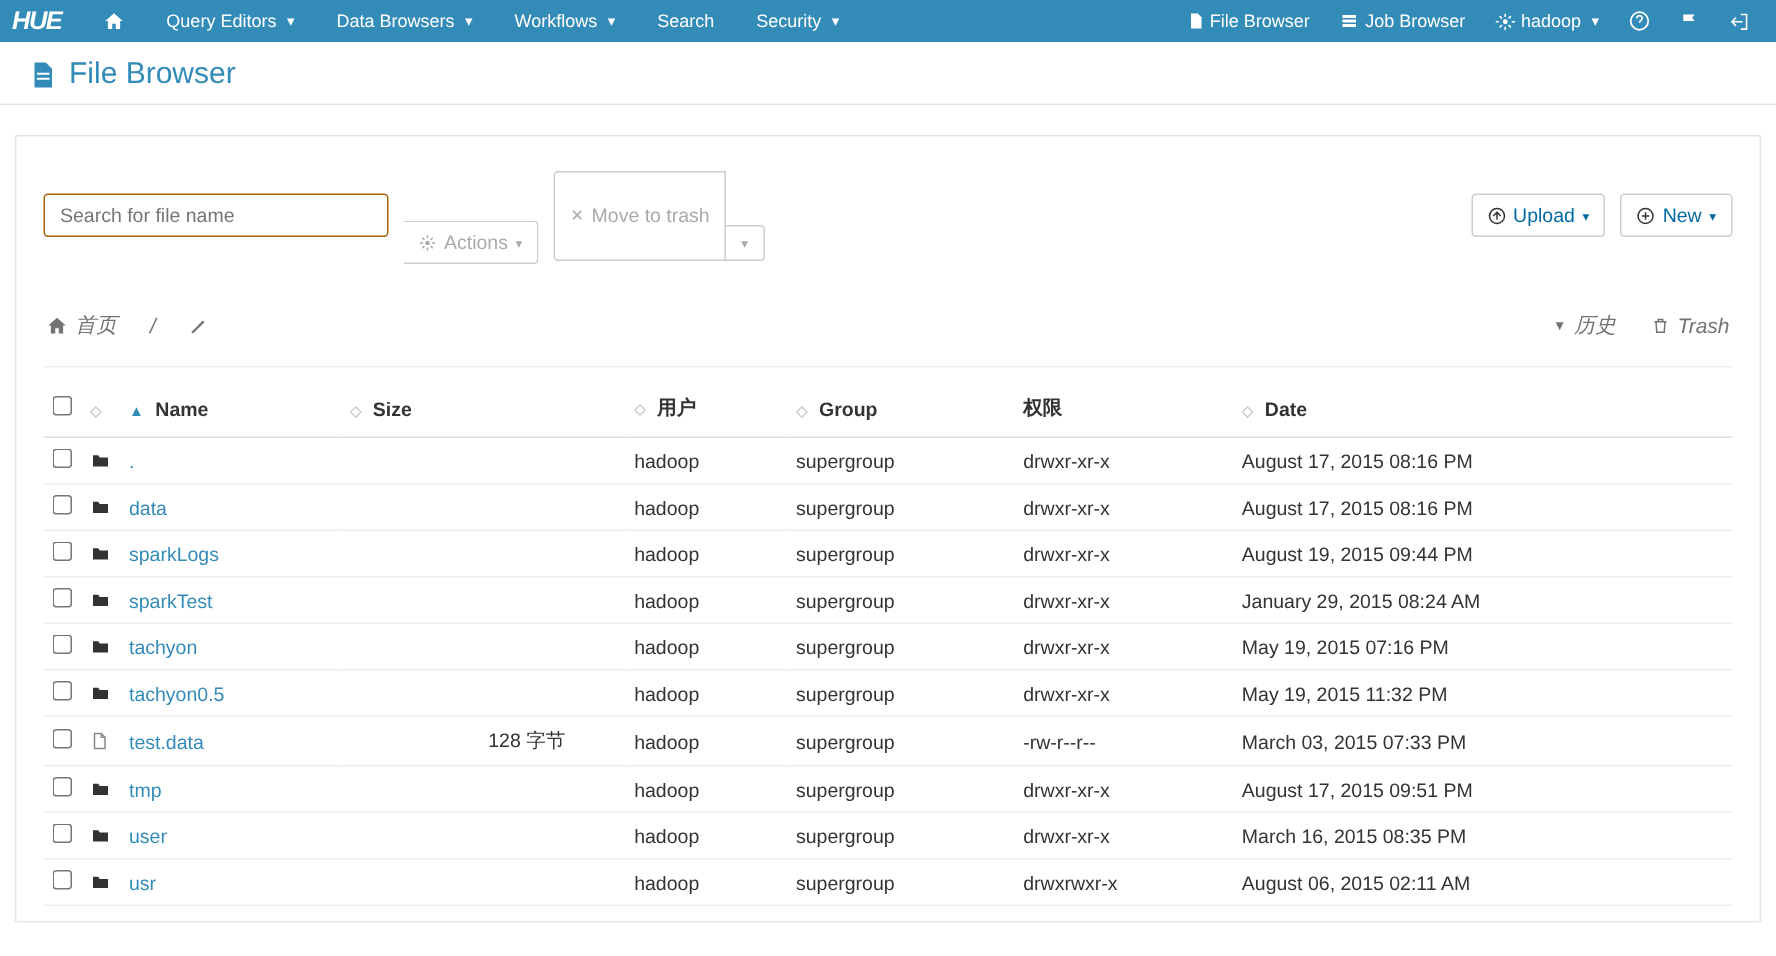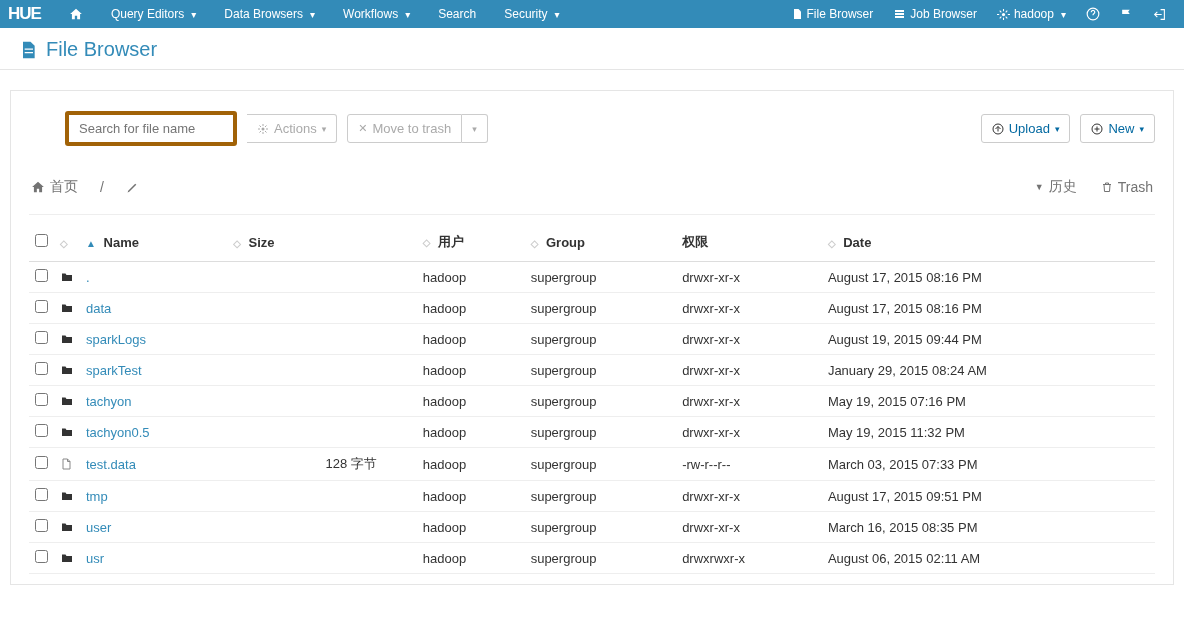--- a/index.html
+++ b/index.html
@@ -1,44 +1,44 @@
 <!DOCTYPE html>
 <html><head>
 <meta charset="utf-8">
 <style>
 * { box-sizing: border-box; margin: 0; padding: 0; font-family: "Helvetica Neue", Helvetica, Arial, sans-serif; }
 body { font-size: 13px; color: #333; background: #fff; }
 
 
 .navbar { background: #338bb8; height: 28px; display: flex; align-items: center; color: #fff; padding: 0 8px; }
-.logo { font-weight: bold; font-size: 17px; margin-right: 14px; letter-spacing: -1px; }
+.logo { font-weight: bold; font-size: 17px; margin-right: 14px; letter-spacing: -1px; font-style: italic; }
 .nav-left { display: flex; align-items: flex-end; gap: 0; }
 .nav-item { padding: 0 14px; cursor: pointer; font-size: 12px; display: flex; align-items: center; gap: 4px; height: 28px; }
 .nav-right { margin-left: auto; display: flex; align-items: center; }
 .nav-right .nav-item { padding: 0 10px; }
 .caret-down::after { content: "▾"; font-size: 10px; margin-left: 3px; }
 
 
 .page-header { padding: 10px 18px 8px 18px; border-bottom: 1px solid #e5e5e5; display: flex; align-items: center; gap: 8px; }
 .page-header .file-icon { color: #338bb8; font-size: 20px; }
 .page-header h1 { color: #338bb8; font-weight: normal; font-size: 20px; }
 
 
 .card { border: 1px solid #e5e5e5; margin: 20px 10px 0 10px; padding: 20px 18px 10px 18px; background: #fff; }
 .toolbar-row { display: flex; align-items: center; gap: 10px; margin-bottom: 28px; }
-.search-input { width: 172px; padding: 6px 10px; border: 4px solid #a16207; border-radius: 3px; font-size: 13px; color: #555; margin-left: 36px; }
+.search-input { width: 230px; padding: 6px 10px; border: 1px solid #a16207; border-radius: 3px; font-size: 13px; color: #555; }
 .btn { border: 1px solid #ccc; background: #fff; padding: 6px 10px; border-radius: 3px; cursor: pointer; font-size: 13px; color: #0369a1; display: inline-flex; align-items: center; gap: 5px; }
 .btn.disabled { color: #aaa; cursor: not-allowed; }
 .btn-group { display: flex; }
 .btn-group .btn:first-child { border-radius: 3px 0 0 3px; }
-.btn-group .btn:last-child { border-radius: 0 3px 3px 0; border-left: none; }
+.btn-group .btn:last-child { border-radius: 0 3px 3px 0; border-left: none; margin-top: 36px; }
 .spacer { flex: 1; }
 
 
-.crumb-row { display: flex; align-items: center; gap: 22px; color: #737373; font-size: 14px; padding: 4px 2px 18px 2px; border-bottom: 1px solid #eee; }
+.crumb-row { display: flex; align-items: center; gap: 22px; color: #737373; font-size: 14px; padding: 4px 2px 18px 2px; border-bottom: 1px solid #eee; font-style: italic; }
 .crumb-row .crumb { cursor: pointer; display: flex; align-items: center; gap: 5px; }
 .crumb-row .right { margin-left: auto; display: flex; gap: 24px; }
 
 
 table { width: 100%; border-collapse: collapse; margin-top: 8px; }
 th { text-align: left; font-weight: bold; color: #333; padding: 10px 6px; font-size: 13px; border-bottom: 1px solid #ddd; white-space: nowrap; }
 th .sort { color: #ccc; font-size: 10px; margin-right: 4px; }
 th.sorted .sort-up { color: #338bb8; }
 td { padding: 7px 6px; border-bottom: 1px solid #eee; font-size: 13px; color: #333; white-space: nowrap; }
 td.name a { color: #338bb8; text-decoration: none; }

